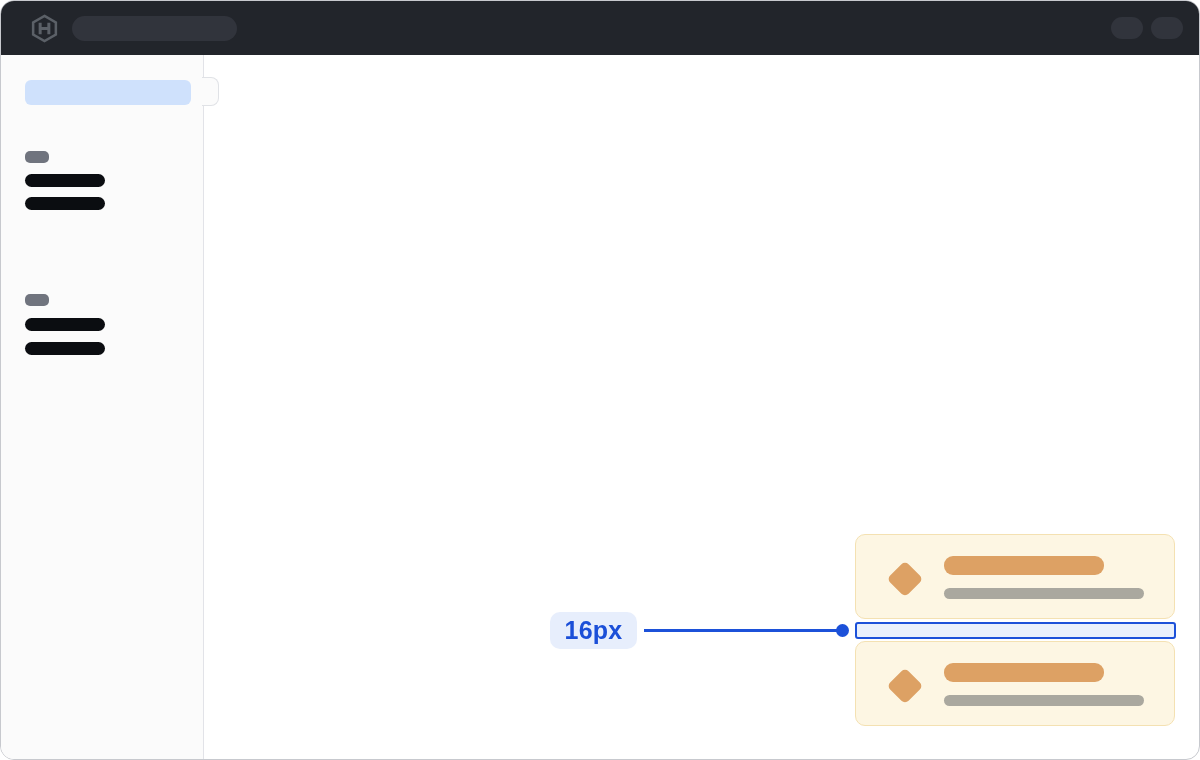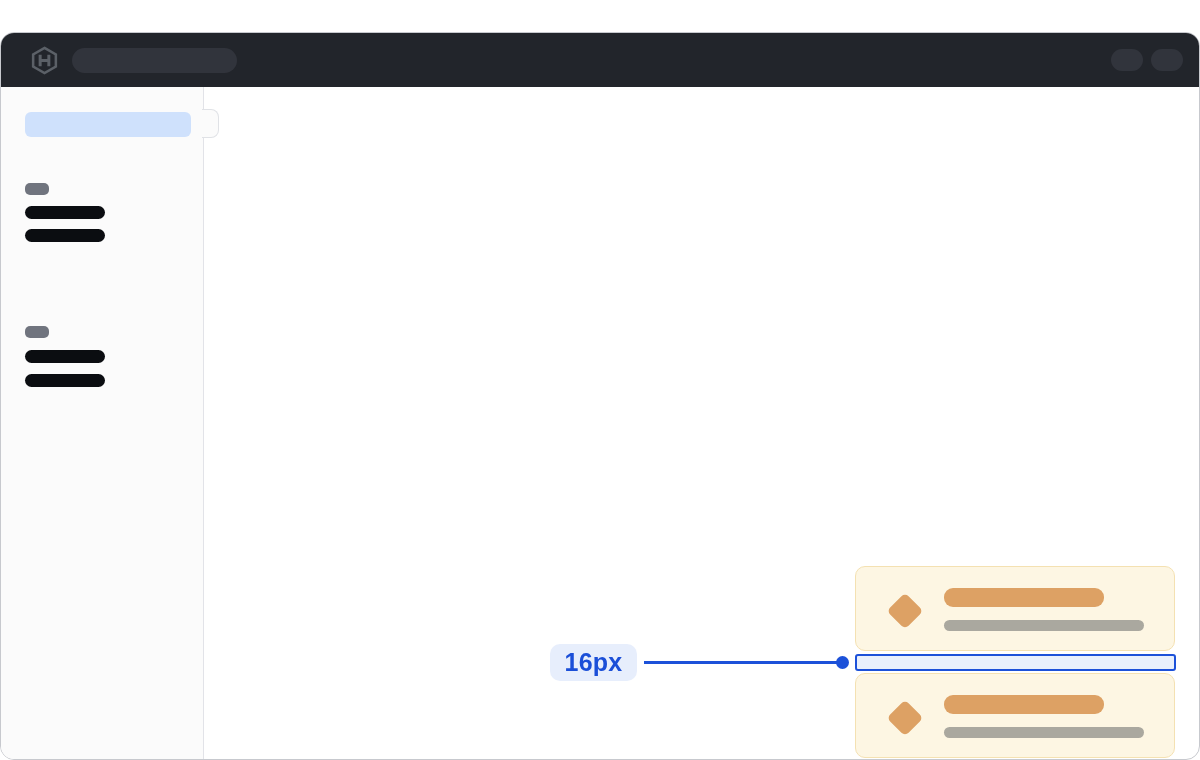--- a/index.html
+++ b/index.html
@@ -1,20 +1,20 @@
 <!DOCTYPE html>
 <html><head>
 <meta charset="utf-8">
 <style>
   html,body{margin:0;padding:0;background:#ffffff;font-family:"Liberation Sans",sans-serif;}
   .stage{position:relative;width:1200px;height:760px;}
 
   
   .frame{position:absolute;inset:0;border:1.5px solid #c7c9ce;border-radius:14px;
-         overflow:hidden;background:#ffffff;box-sizing:border-box;margin-top:32px;}
+         overflow:hidden;background:#ffffff;box-sizing:border-box;}
 
   
   .topbar{position:absolute;left:0;top:0;right:0;height:54px;background:#22252b;
           display:flex;align-items:center;padding:0 16px 0 28px;box-sizing:border-box;}
   .logo{width:30px;height:30px;flex:0 0 auto;display:flex;align-items:center;justify-content:center;}
   .search-pill{width:165px;height:25px;border-radius:12.5px;background:#31343c;margin-left:13px;}
   .topbar-spacer{flex:1;}
   .topbar-chip{width:32px;height:22px;border-radius:11px;background:#31343c;margin-left:8px;}
 
   

